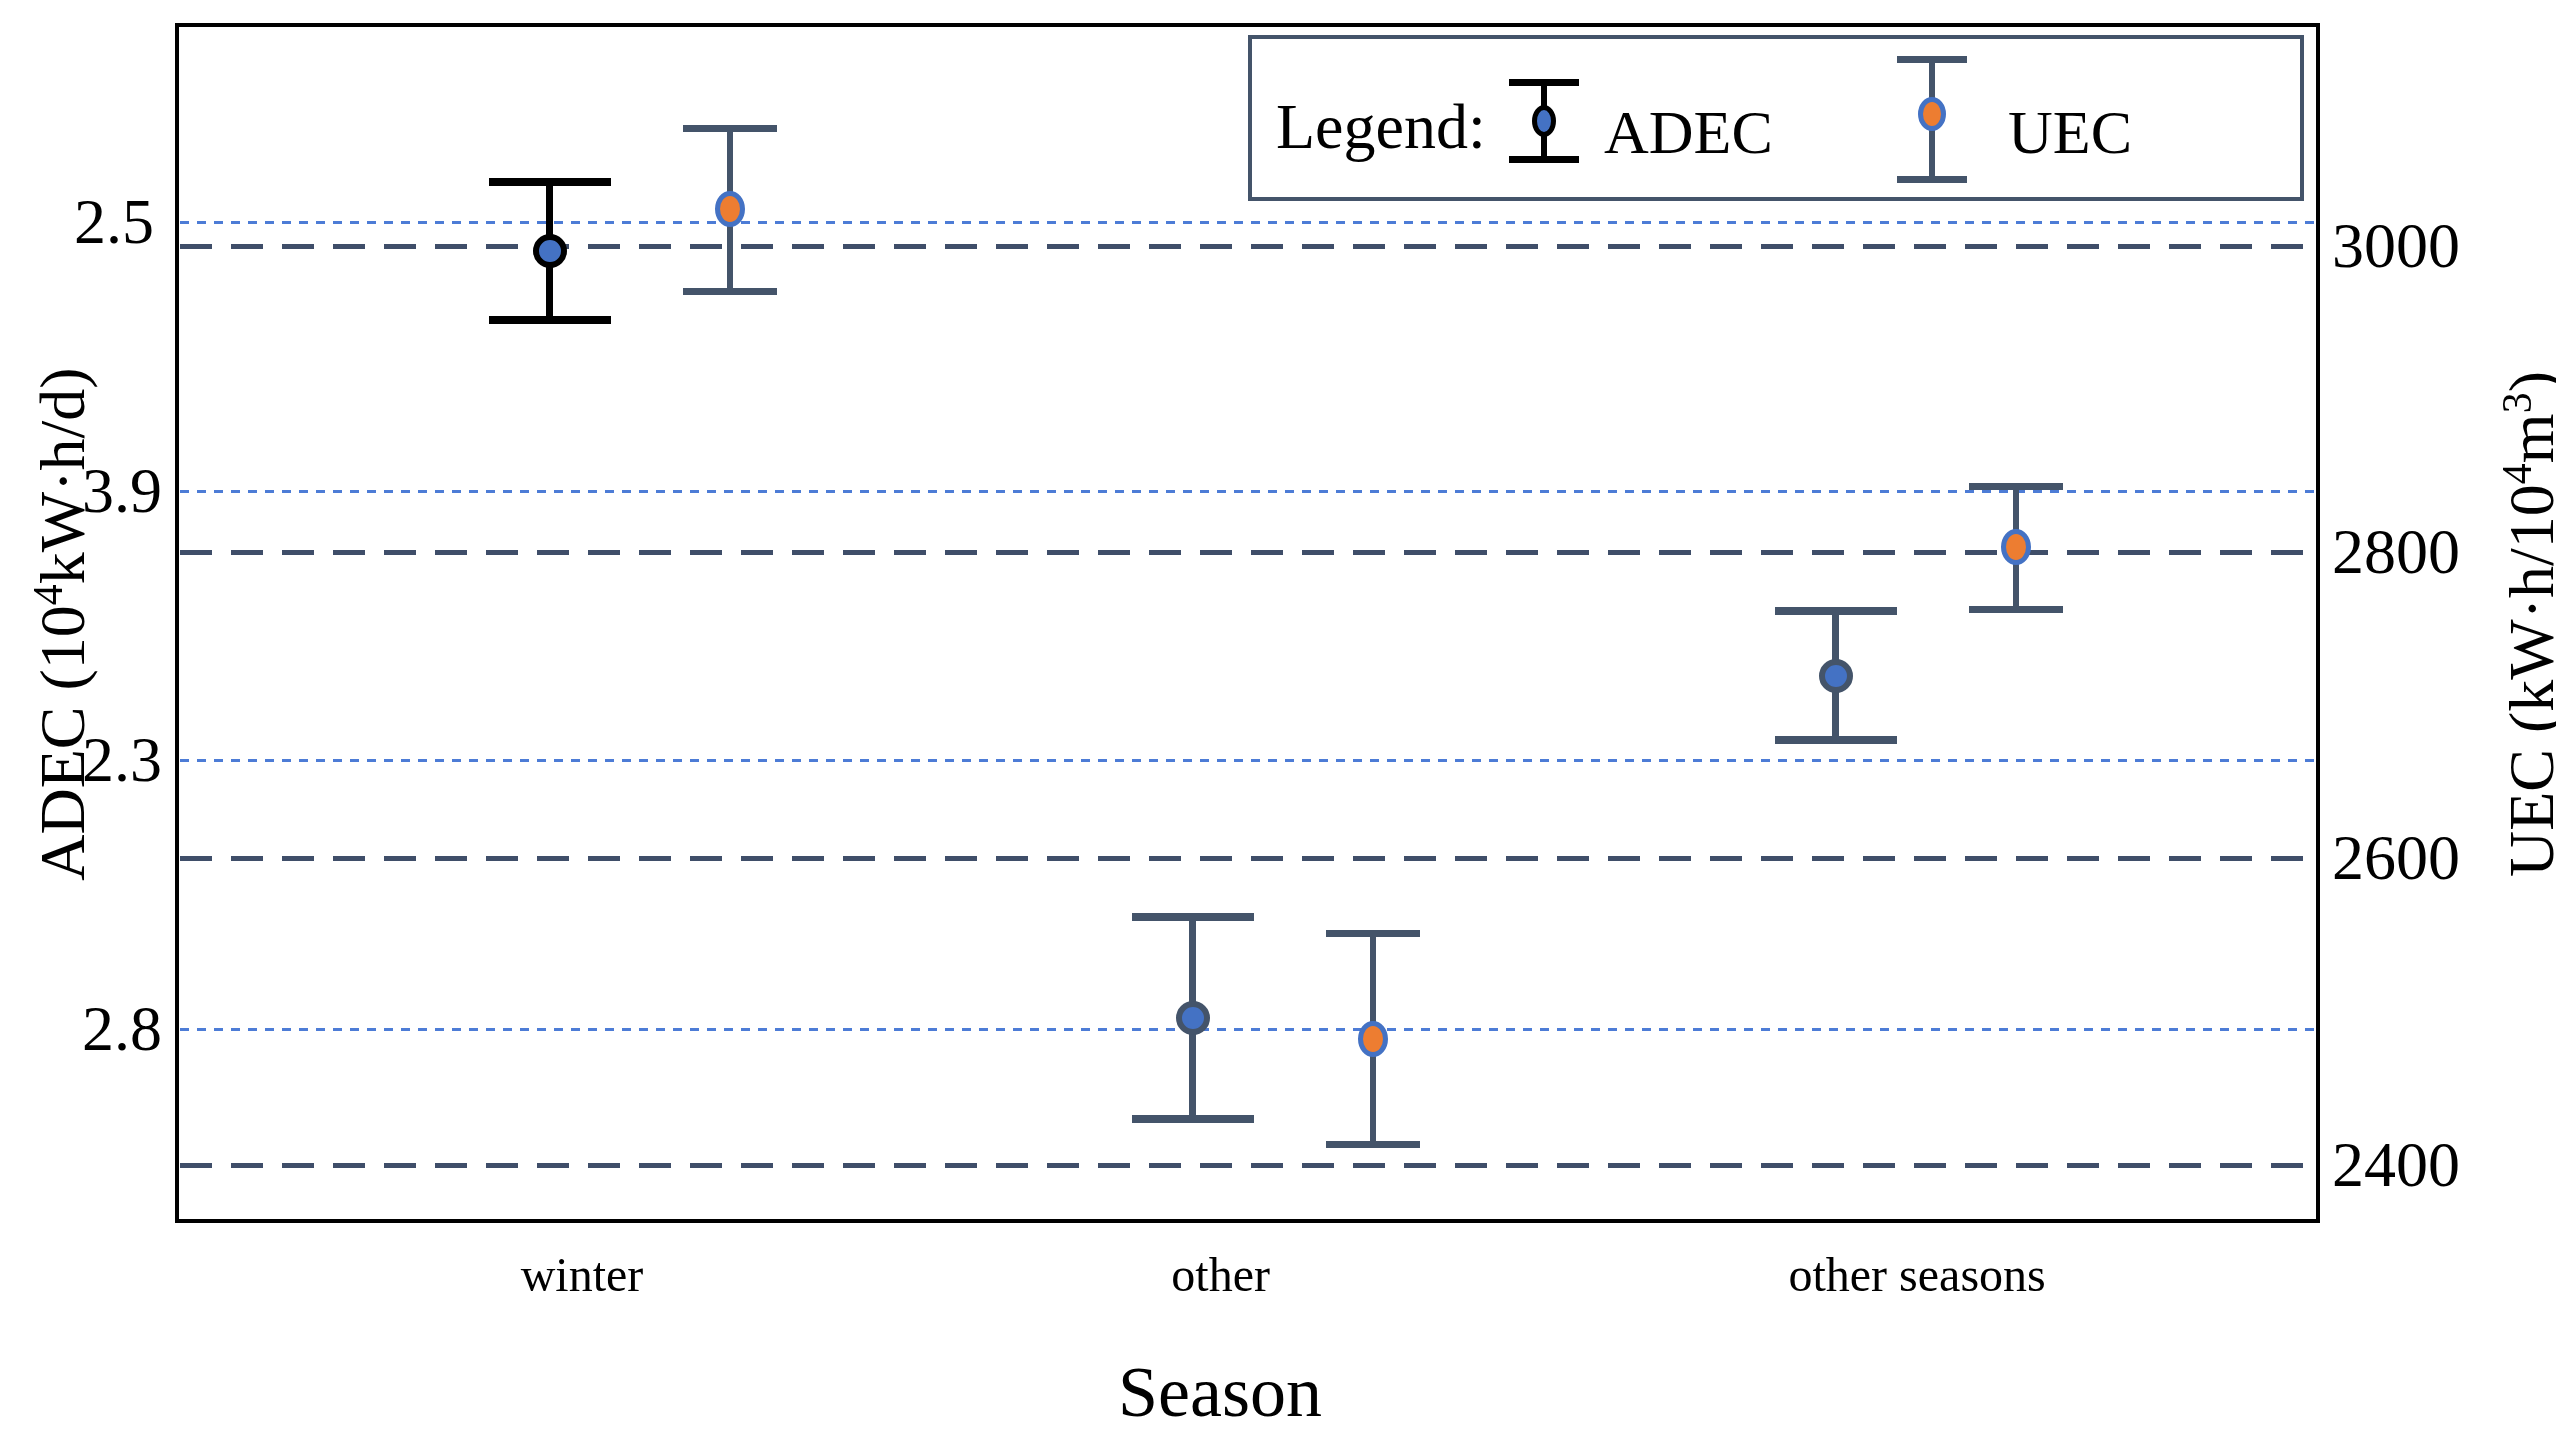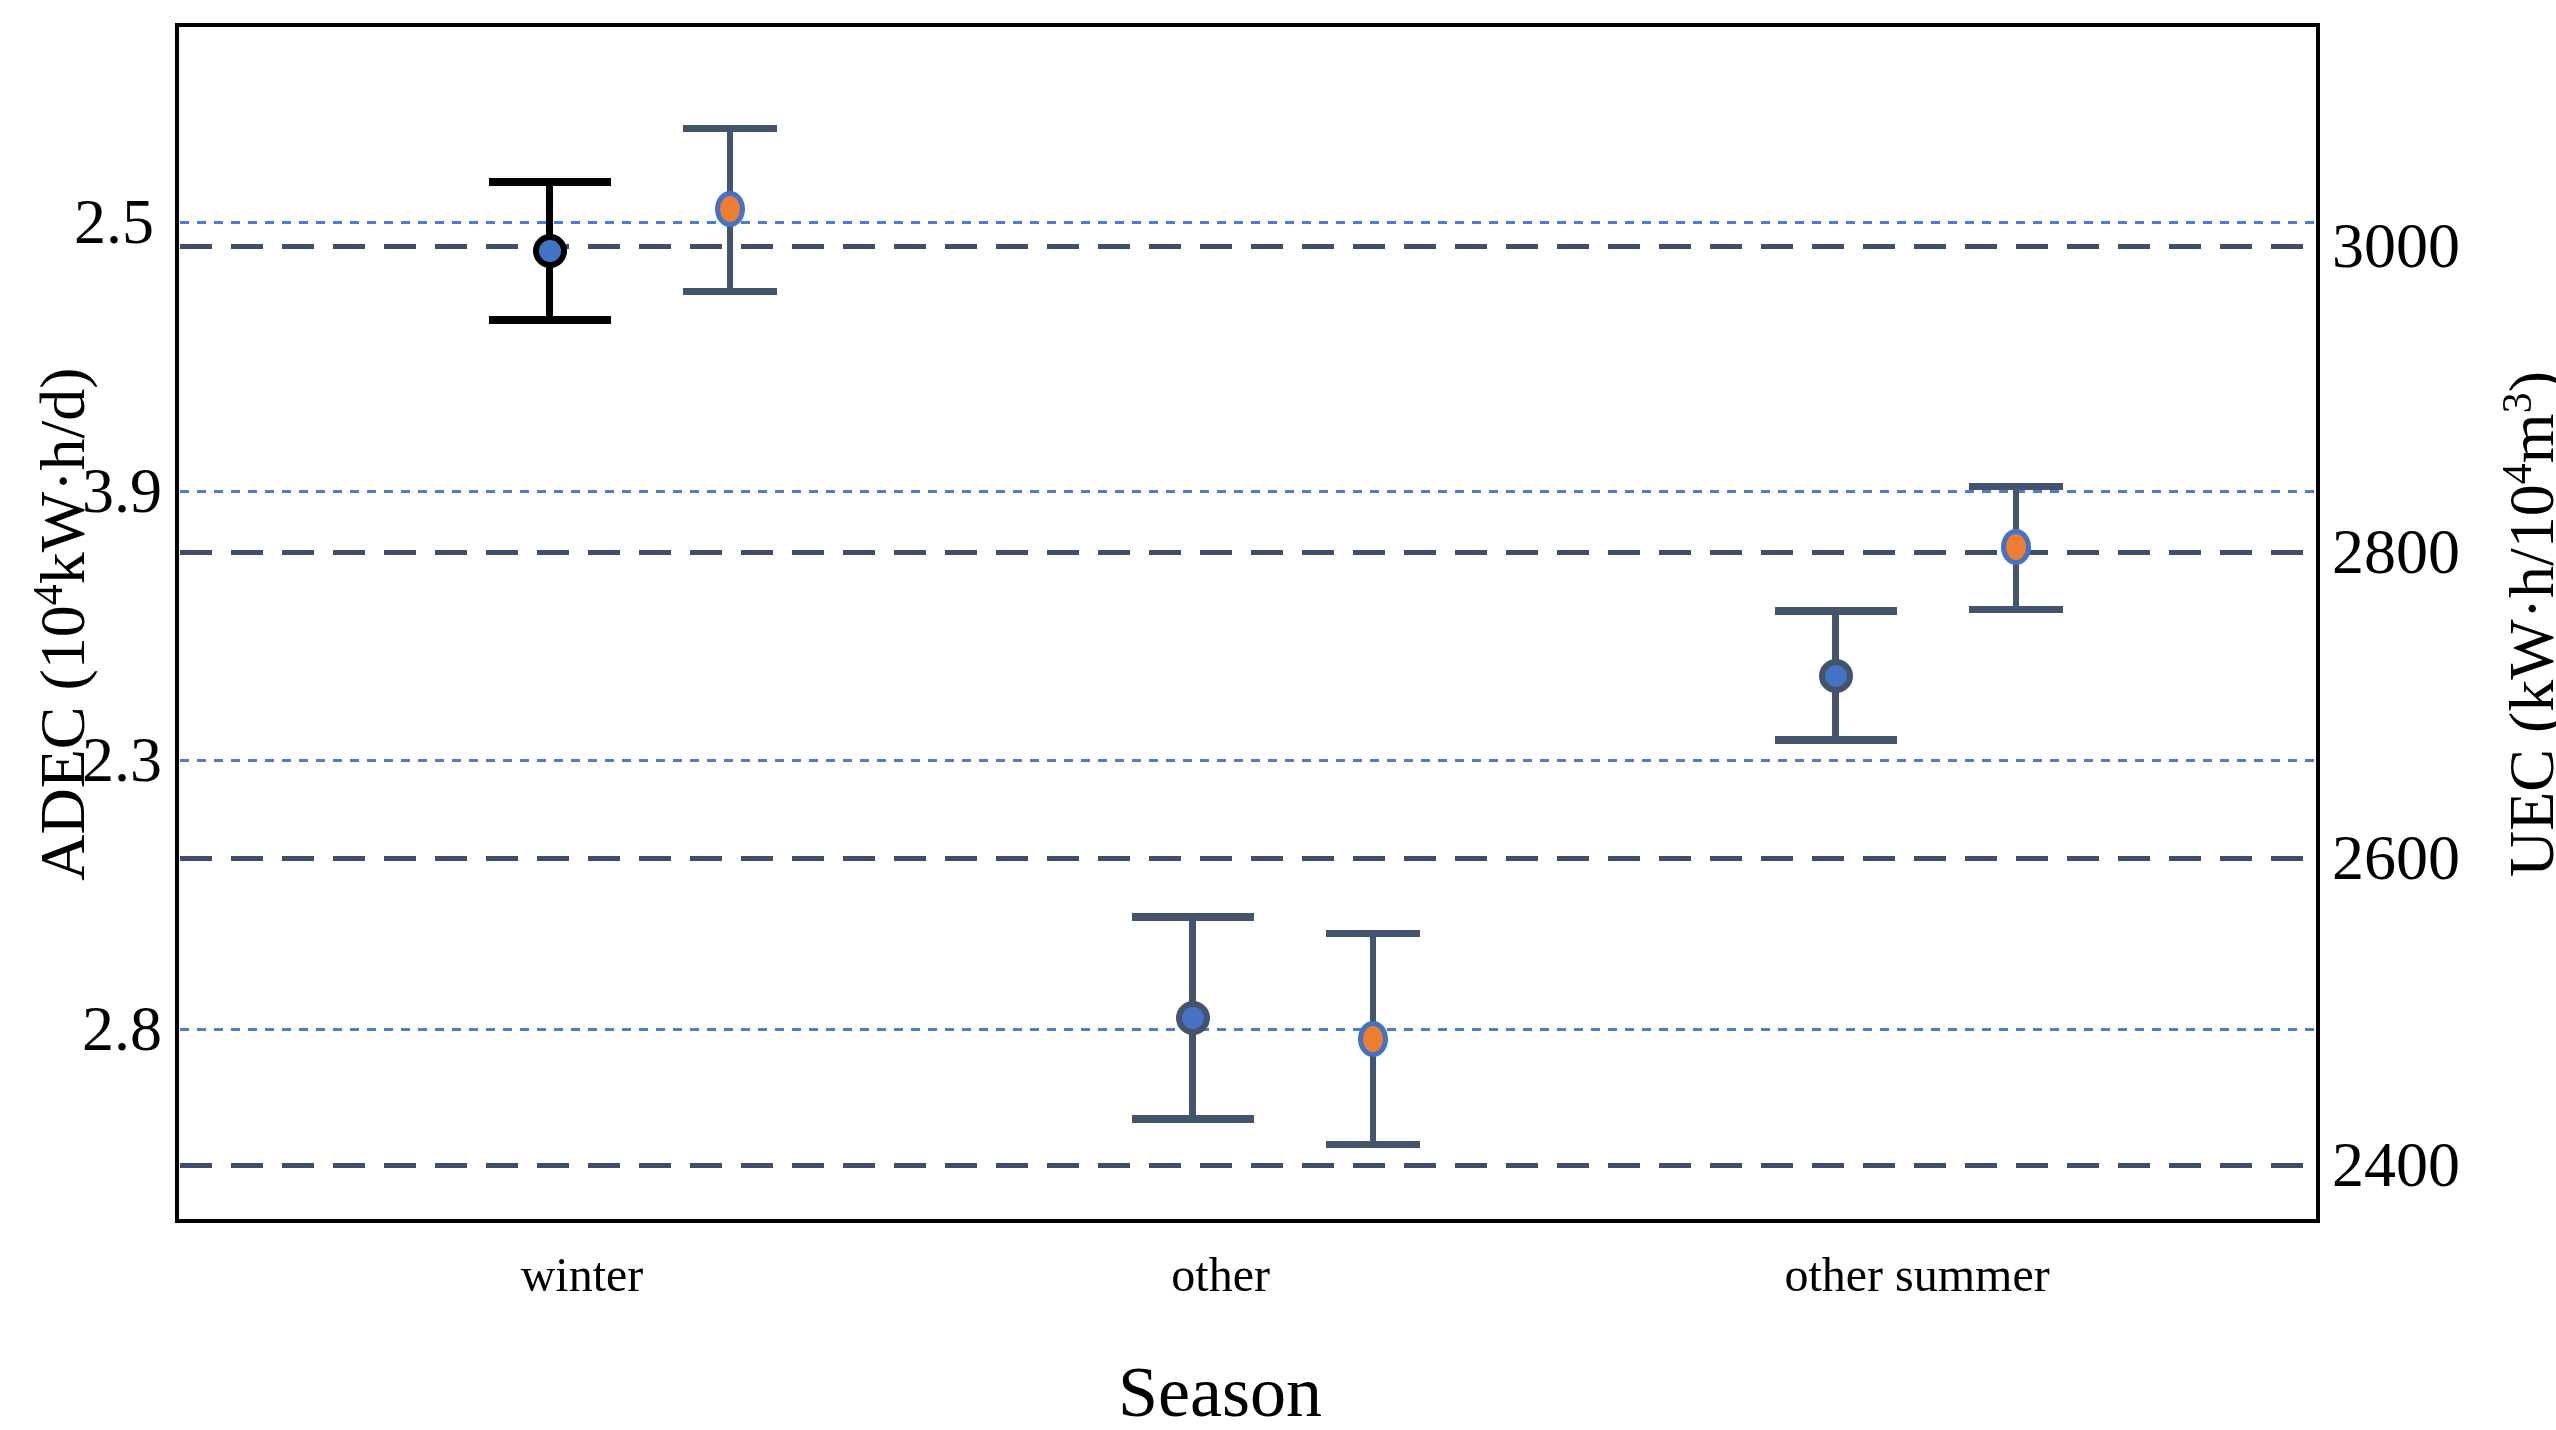--- a/index.html
+++ b/index.html
@@ -51,21 +51,21 @@
       <div class="tick tick-left" style="position: absolute; left: 4px; top: 185.526px;">2.5</div>
       <div class="tick tick-left" style="position: absolute; left: 12px; top: 454.739px;">3.9</div>
       <div class="tick tick-left" style="position: absolute; left: 12px; top: 723.953px;">2.3</div>
       <div class="tick tick-left" style="position: absolute; left: 12px; top: 993.166px;">2.8</div>
       <div class="tick tick-right" style="position: absolute; left: 2332px; top: 209.604px;">3000</div>
       <div class="tick tick-right" style="position: absolute; left: 2332px; top: 515.997px;">2800</div>
       <div class="tick tick-right" style="position: absolute; left: 2332px; top: 822.391px;">2600</div>
       <div class="tick tick-right" style="position: absolute; left: 2332px; top: 1128.79px;">2400</div>
       <div class="cat-label" style="position: absolute; left: 232.027px; top: 1238px;">winter</div>
       <div class="cat-label" style="position: absolute; left: 870.641px; top: 1238px;">other</div>
-      <div class="cat-label" style="position: absolute; left: 1567.12px; top: 1238px;">other summer</div>
+      <div class="cat-label" style="position: absolute; left: 1567.12px; top: 1238px;">other seasons</div>
     </div>
 
   <div id="points">
       <div style="position: absolute; left: 488.888px; top: 178.452px; width: 122px; height: 145.375px;">
         <div style="position: absolute; left: 57.5px; top: 0px; width: 7px; height: 100%; background: rgb(0, 0, 0);"></div>
         <div style="position: absolute; left: 0px; top: 0px; width: 100%; height: 8px; background: rgb(0, 0, 0);"></div>
         <div style="position: absolute; left: 0px; bottom: 0px; width: 100%; height: 8px; background: rgb(0, 0, 0);"></div>
         <div style="position: absolute; left: 44px; top: 55.6876px; width: 22px; height: 22px; background: rgb(68, 114, 196); border: 6px solid rgb(0, 0, 0); border-radius: 50%;"></div>
       </div>
       <div style="position: absolute; left: 1131.79px; top: 913.404px; width: 122px; height: 209.987px;">
@@ -99,14 +99,35 @@
         <div style="position: absolute; left: 32px; top: 46.3427px; width: 20px; height: 26px; background: rgb(237, 125, 49); border: 5px solid rgb(68, 114, 196); border-radius: 50%;"></div>
       </div>
     </div>
 
   <div id="left-axis-title" class="axis-title"><span>ADEC (10</span><sup>4</sup><span>kW·h/d)</span></div>
 
   <div id="right-axis-title" class="axis-title"><span>UEC (kW·h/10</span><sup>4</sup><span>m</span><sup>3</sup><span>)</span></div>
 
   <div id="x-axis-title">Season</div>
 
+  <div id="legend" style="border-color: rgb(68, 84, 106);">
+    <div id="legend-title">Legend:</div>
+    <div id="legend-sym-adec" class="legend-sym">
+        <div style="position: absolute; left: 0px; top: 0px; width: 70px; height: 84px;">
+          <div style="position: absolute; left: 32px; top: 0px; width: 6px; height: 100%; background: rgb(0, 0, 0);"></div>
+          <div style="position: absolute; left: 0px; top: 0px; width: 100%; height: 7px; background: rgb(0, 0, 0);"></div>
+          <div style="position: absolute; left: 0px; bottom: 0px; width: 100%; height: 7px; background: rgb(0, 0, 0);"></div>
+          <div style="position: absolute; left: 23px; top: 26px; width: 14px; height: 22px; background: rgb(68, 114, 196); border: 5px solid rgb(0, 0, 0); border-radius: 50%;"></div>
+        </div>
+      </div>
+    <div id="legend-label-adec" class="legend-label">ADEC</div>
+    <div id="legend-sym-uec" class="legend-sym">
+        <div style="position: absolute; left: 0px; top: 0px; width: 70px; height: 127px;">
+          <div style="position: absolute; left: 32px; top: 0px; width: 6px; height: 100%; background: rgb(68, 84, 106);"></div>
+          <div style="position: absolute; left: 0px; top: 0px; width: 100%; height: 7px; background: rgb(68, 84, 106);"></div>
+          <div style="position: absolute; left: 0px; bottom: 0px; width: 100%; height: 7px; background: rgb(68, 84, 106);"></div>
+          <div style="position: absolute; left: 21px; top: 41px; width: 18px; height: 24px; background: rgb(237, 125, 49); border: 5px solid rgb(68, 114, 196); border-radius: 50%;"></div>
+        </div>
+      </div>
+    <div id="legend-label-uec" class="legend-label">UEC</div>
+  </div>
 
 </div>
 
 </body></html>

